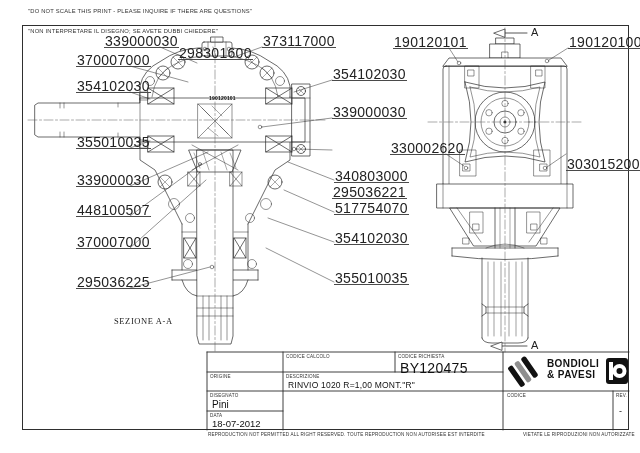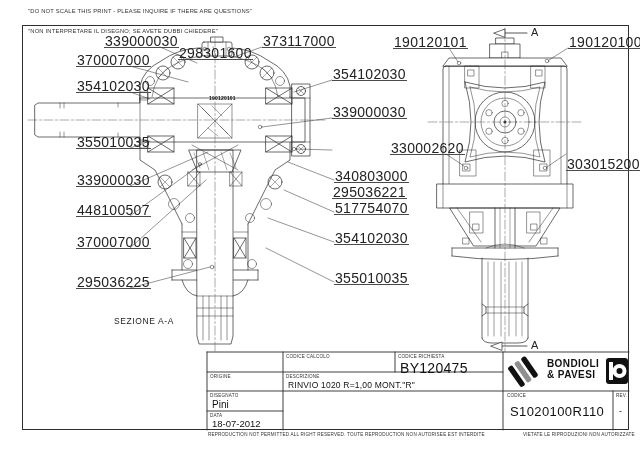--- a/index.html
+++ b/index.html
@@ -3,21 +3,21 @@
 <meta charset="utf-8">
 <style>
   html,body{margin:0;padding:0;background:#fff;}
   .sheet{position:relative;width:640px;height:453px;background:#fff;overflow:hidden;
          font-family:"Liberation Sans",sans-serif;color:#1c1c1c;}
   .border-frame{position:absolute;left:22px;top:25px;width:607px;height:405px;
                 border:1px solid #2f2f2f;box-sizing:border-box;}
   .note{position:absolute;font-size:5.8px;letter-spacing:.2px;color:#333;white-space:nowrap;}
   .callout{position:absolute;font-size:14px;letter-spacing:.3px;color:#222;
            border-bottom:.8px solid #4a4a4a;line-height:9px;padding:0 1px 1px 1px;white-space:nowrap;}
-  .sec-label{position:absolute;font-size:8.5px;letter-spacing:.6px;color:#222;white-space:nowrap;}
+  .sec-label{position:absolute;font-size:8.5px;letter-spacing:.6px;color:#222;white-space:nowrap;font-family:Liberation Serif, serif;}
   .sec-letter{position:absolute;font-size:11px;color:#222;font-weight:400;}
   .shaft-part{position:absolute;font-size:5px;font-weight:bold;color:#111;letter-spacing:.2px;}
   svg{position:absolute;left:0;top:0;}
   
   .tb-label{position:absolute;font-size:4.6px;color:#333;letter-spacing:.2px;white-space:nowrap;}
   .tb-val{position:absolute;color:#111;white-space:nowrap;}
   .v-richiesta{font-size:14px;letter-spacing:.3px;}
   .v-descr{font-size:8.5px;letter-spacing:.2px;}
   .v-piccolo{font-size:10px;}
   .v-data{font-size:9.5px;}
@@ -284,21 +284,20 @@
   <div class="tb-label" style="left:210px;top:393px;">DISEGNATO</div>
   <div class="tb-val v-piccolo" style="left:212px;top:399px;">Pini</div>
 
   <div class="tb-label" style="left:210px;top:413px;">DATA</div>
   <div class="tb-val v-data" style="left:212px;top:418px;">18-07-2012</div>
 
   <div class="brand-txt" style="left:547px;top:359px;">BONDIOLI</div>
   <div class="brand-txt" style="left:547px;top:370px;">&amp; PAVESI</div>
 
   <div class="tb-label" style="left:507px;top:393px;">CODICE</div>
-  <div class="tb-val v-codice" style="left:510px;top:404px;">S1020100R110</div>
   <div class="tb-label" style="left:616px;top:393px;">REV.</div>
   <div class="tb-val v-rev" style="left:619px;top:406px;">-</div>
 
   <div class="footer-txt" style="left:208px;">REPRODUCTION NOT PERMITTED ALL RIGHT RESERVED.</div>
   <div class="footer-txt" style="left:347px;">TOUTE REPRODUCTION NON AUTORISEE EST INTERDITE</div>
   <div class="footer-txt" style="left:523px;">VIETATE LE RIPRODUZIONI NON AUTORIZZATE</div>
 
 </div>
 
 </body></html>

